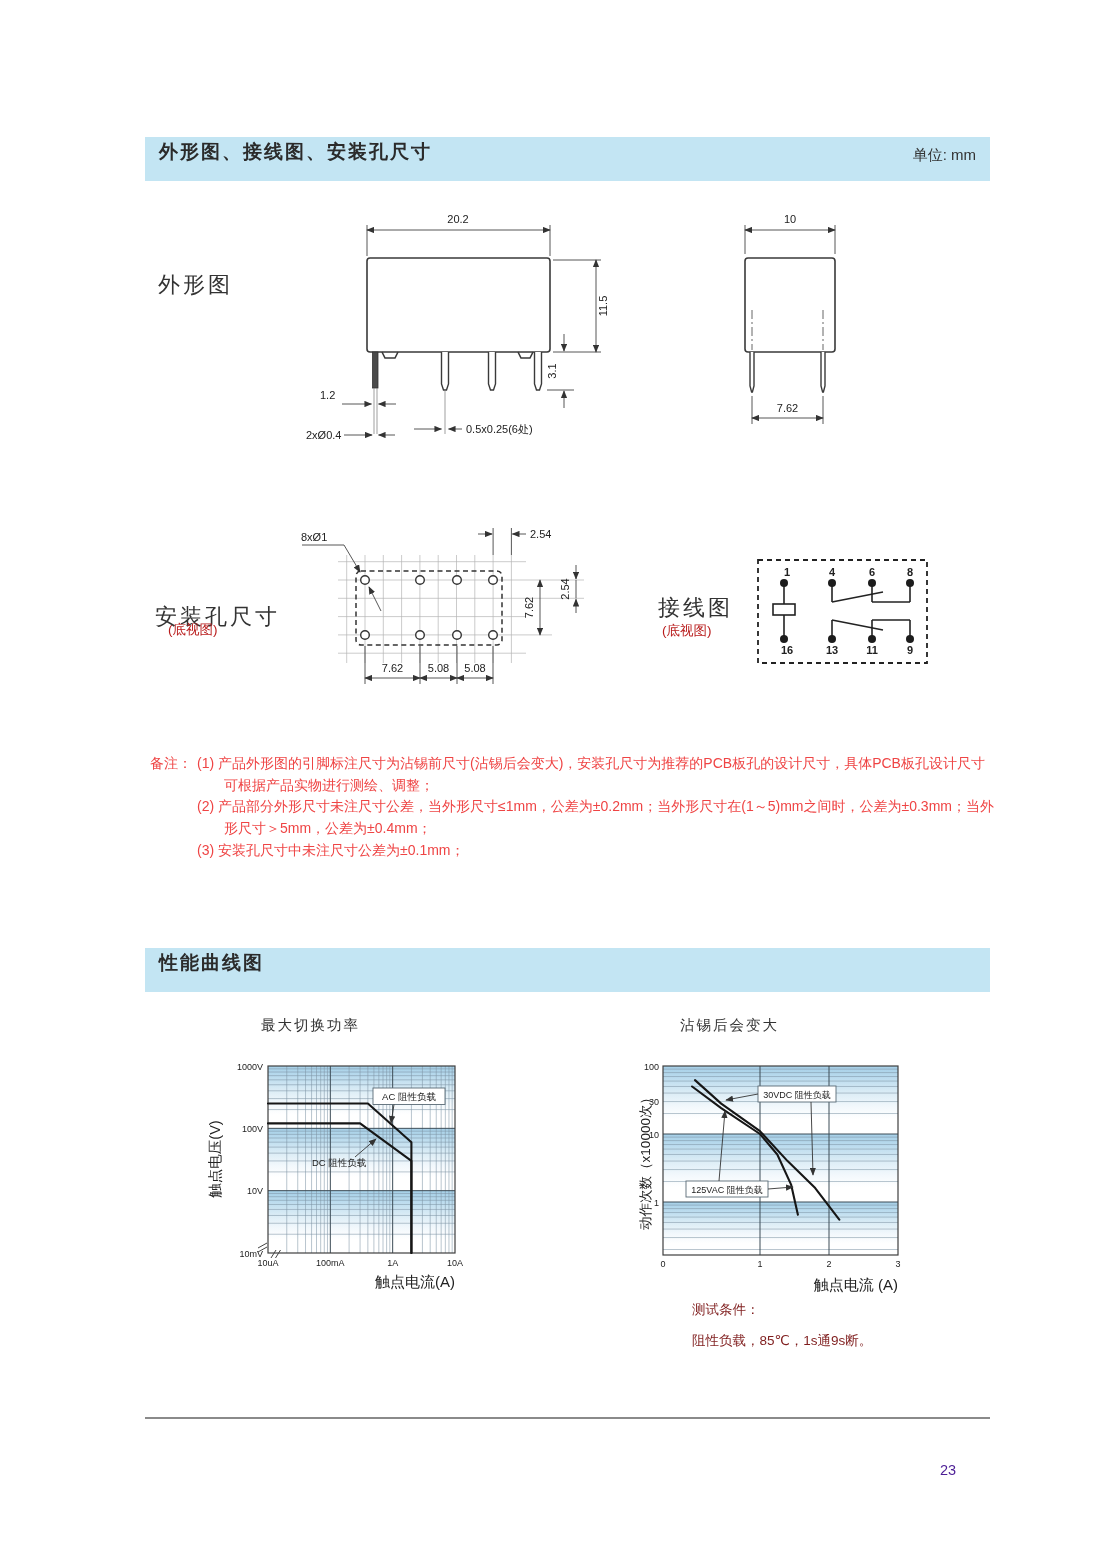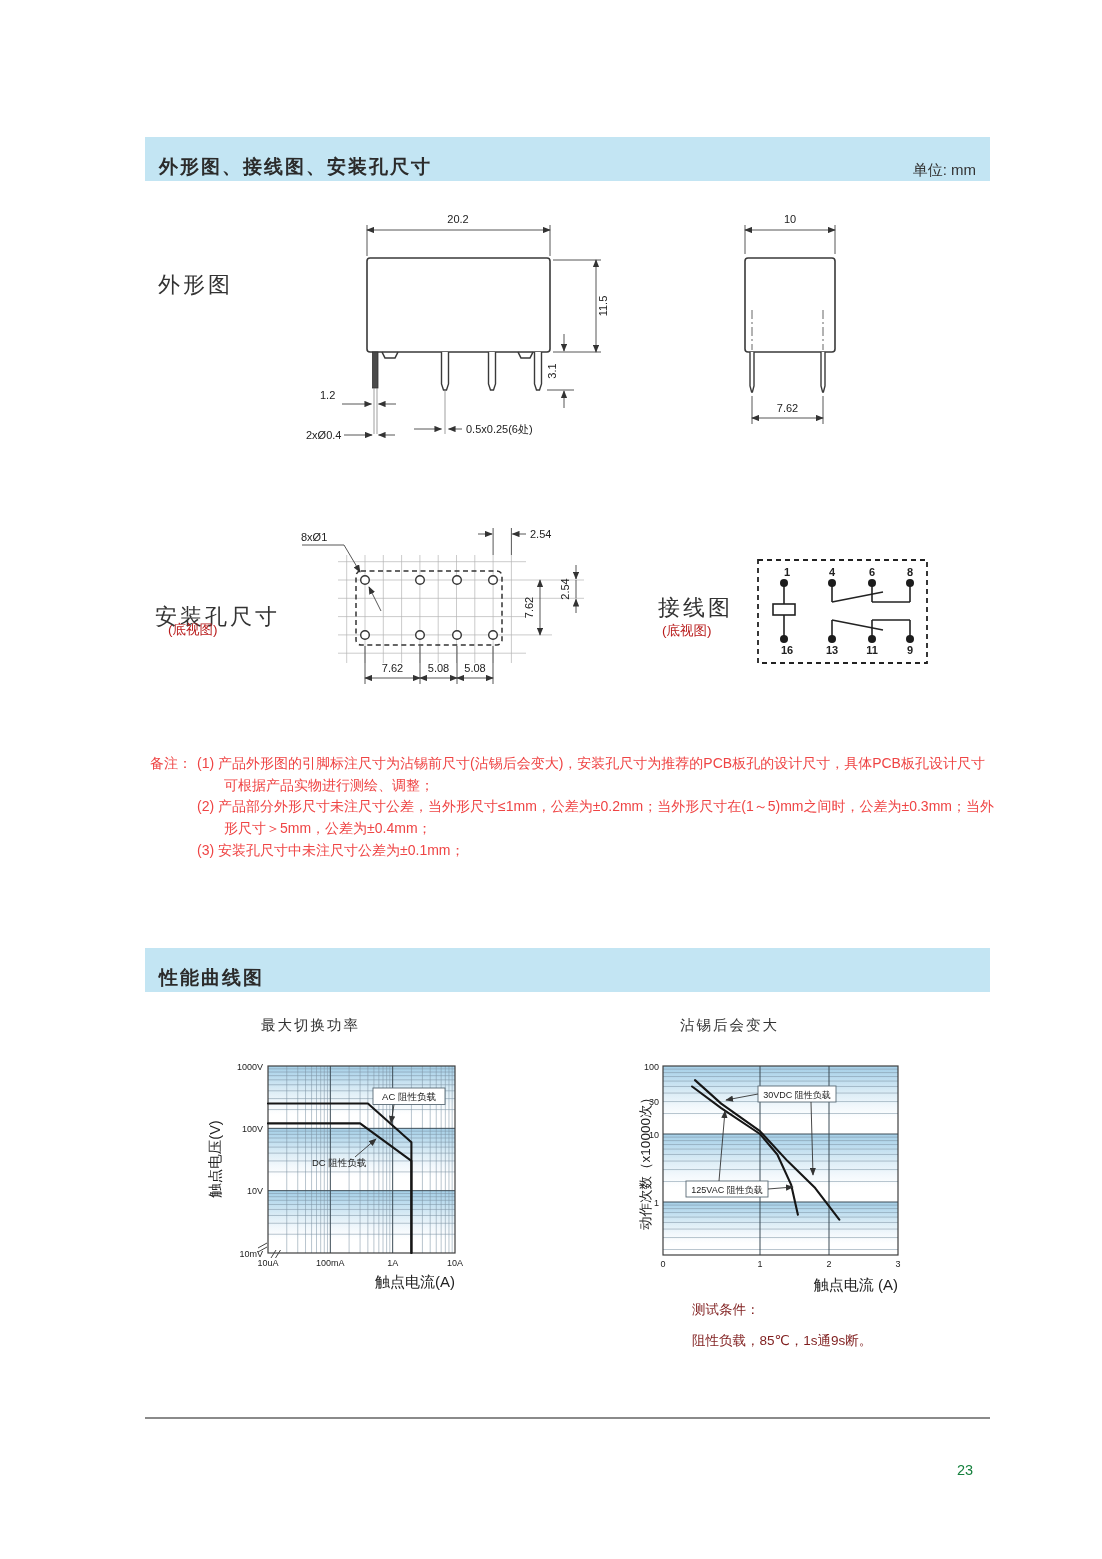--- a/index.html
+++ b/index.html
@@ -1,32 +1,32 @@
 <!DOCTYPE html>
 <html><head>
 <meta charset="utf-8">
 <style>
   html,body{margin:0;padding:0}
   body{width:1102px;height:1559px;position:relative;background:#ffffff;
        font-family:"Liberation Sans","DejaVu Sans",sans-serif;color:#222}
   .abs{position:absolute}
   .hdr{background:#c3e5f3;display:flex;align-items:flex-end;justify-content:space-between;
-       padding:0 14px 1px 14px;box-sizing:border-box}
+       padding:0 14px 16px 14px;box-sizing:border-box}
   .hdr .t{font-size:19px;font-weight:bold;color:#2b2b2b;letter-spacing:2px}
   .hdr .u{font-size:15px;color:#333}
   .seclabel{font-size:22px;color:#333;letter-spacing:3px}
   .sublabel{font-size:13.5px;color:#b91c1c}
   #notes{display:flex;font-size:14px;line-height:1.55;color:#ef4444}
   .nlabel{width:47px;flex:none}
   .nitems{flex:1}
   .nitem{padding-left:27px;text-indent:-27px}
   .ctitle{font-size:14.5px;color:#333;text-align:left;letter-spacing:2px}
   #testcond{font-size:13.5px;line-height:2.3;color:#7f1d1d}
   #footline{background:#8a8a8a}
-  #pagenum{font-size:14.5px;color:#15803d;text-align:center}
+  #pagenum{font-size:14.5px;color:#4c1d95;text-align:left}
   svg{overflow:visible}
   svg text{font-family:inherit;fill:#222}
   .frame{fill:none;stroke:#3f3f3f;stroke-width:1.2}
   .dim{stroke:#444;stroke-width:0.9;fill:none}
   .dimtxt{font-size:11px;fill:#222}
   .body-line{stroke:#3a3a3a;stroke-width:1.6;fill:none}
 </style>
 </head>
 <body>
 

